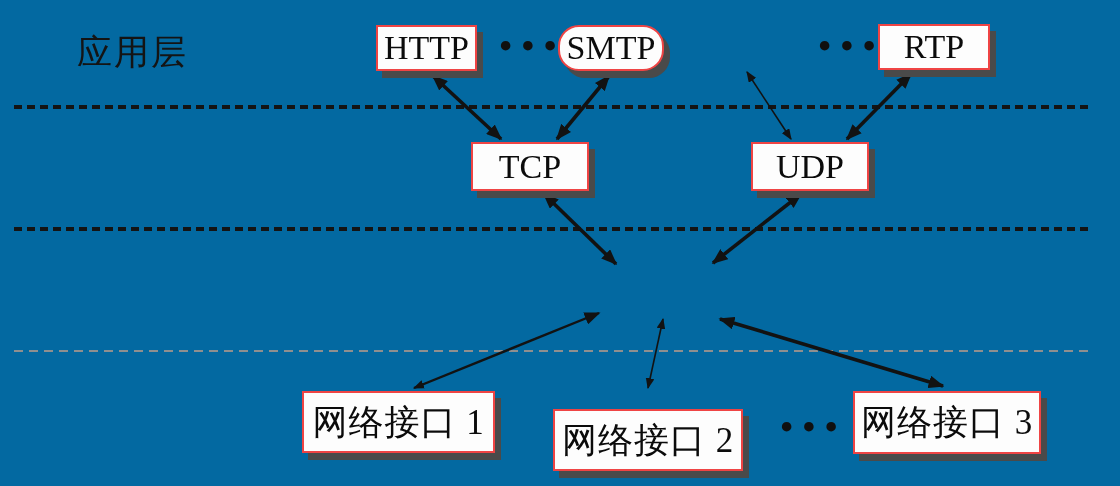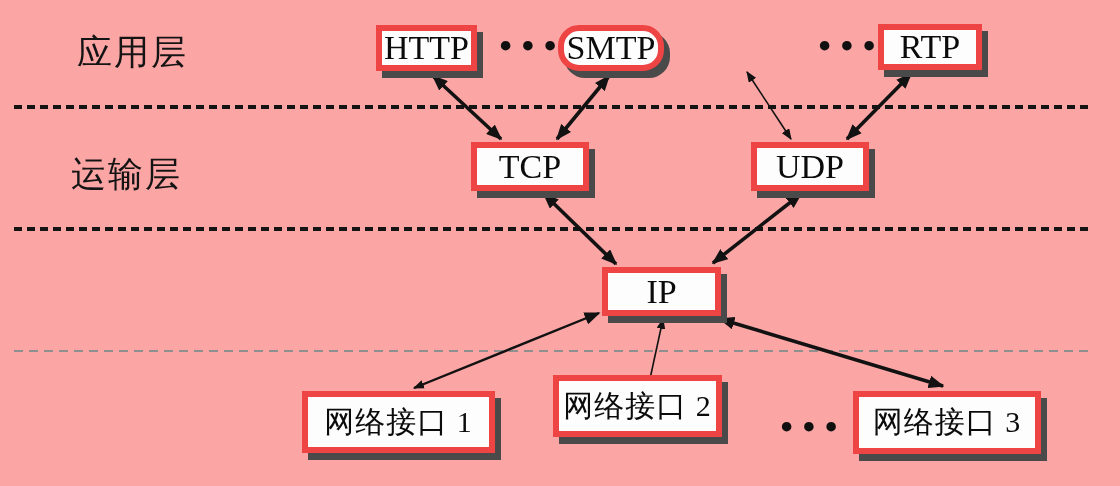--- a/index.html
+++ b/index.html
@@ -1,19 +1,19 @@
 <!DOCTYPE html>
 <html><head>
 <meta charset="utf-8">
 <style>
   html,body{margin:0;padding:0;background:#ffffff;}
   .stage{
     position:relative;
     width:1120px;height:486px;
-    background:#fca5a5;
+    background:#0369a1;
     overflow:hidden;
     font-family:"Liberation Serif","DejaVu Serif",serif;
     color:#0d0d0d;
     text-align:center;
   }
   
   .layer-label{
     position:absolute;
     font-size:35px;
     letter-spacing:2px;
@@ -39,59 +39,58 @@
   
   svg.arrows{position:absolute;left:0;top:0;pointer-events:none;}
   .edge{stroke:#121212;fill:none;}
   .w-thick{stroke-width:3.6px;}
   .w-med{stroke-width:2.4px;}
   .w-thin{stroke-width:1.6px;}
   
   .node{
     position:absolute;
     background:#fdfdfd;
-    border:6px solid #ef4444;
+    border:2px solid #ef4444;
     box-shadow:6px 7px 0 0 #4a4a4a;
     display:flex;align-items:center;justify-content:center;
     font-size:34px;
     color:#0b0b0b;
     box-sizing:border-box;
     white-space:nowrap;
   }
   .n-http{left:376px;top:25px;width:101px;height:46px;}
   .n-smtp{left:558px;top:25px;width:106px;height:46px;border-radius:21px;}
   .n-dns{left:692px;top:24px;width:105px;height:45px;}
-  .n-rtp{left:878px;top:24px;width:104px;height:46px;}
+  .n-rtp{left:878px;top:24px;width:112px;height:46px;}
   .n-tcp{left:471px;top:142px;width:118px;height:49px;}
   .n-udp{left:751px;top:142px;width:118px;height:49px;}
   .n-ip{left:602px;top:267px;width:119px;height:49px;}
-  .n-ni{font-size:30px;letter-spacing:1px;}
+  .n-ni{font-size:35px;letter-spacing:1px;}
   .n-ni1{left:302px;top:391px;width:193px;height:62px;}
-  .n-ni2{left:553px;top:375px;width:169px;height:62px;}
+  .n-ni2{left:553px;top:409px;width:190px;height:62px;}
   .n-ni3{left:853px;top:391px;width:188px;height:63px;}
   
   .dots{
     position:absolute;
     font-family:"DejaVu Sans","Liberation Sans",sans-serif;
     font-weight:bold;
     font-size:27px;
     letter-spacing:5px;
     color:#101010;
   }
   .dots1{left:497px;top:31px;}
   .dots2{left:816px;top:31px;}
   .dots3{left:778px;top:412px;}
 </style>
 </head>
 <body>
 
 <div class="stage">
 
   <div class="layer-label ll-app">应用层</div>
-  <div class="layer-label ll-trans">运输层</div>
 
   <div class="sep sep-bold sep1"></div>
   <div class="sep sep-bold sep2"></div>
   <div class="sep sep-light"></div>
 
   <svg class="arrows" width="1120" height="486" viewBox="0 0 1120 486">
     <defs>
       <marker id="head-thick" viewBox="0 0 10 8" refX="9" refY="4" markerWidth="16" markerHeight="13" markerUnits="userSpaceOnUse" orient="auto-start-reverse">
         <path d="M0,0 L10,4 L0,8 z" fill="#121212"></path>
       </marker>
@@ -112,20 +111,19 @@
 
   <div class="node n-http">HTTP</div>
   <div class="dots dots1">•••</div>
   <div class="node n-smtp">SMTP</div>
   <div class="dots dots2">•••</div>
   <div class="node n-rtp">RTP</div>
 
   <div class="node n-udp">UDP</div>
   <div class="node n-tcp">TCP</div>
 
-  <div class="node n-ip">IP</div>
 
   <div class="node n-ni n-ni1">网络接口 1</div>
   <div class="node n-ni n-ni2">网络接口 2</div>
   <div class="dots dots3">•••</div>
   <div class="node n-ni n-ni3">网络接口 3</div>
 
 </div>
 
 </body></html>

